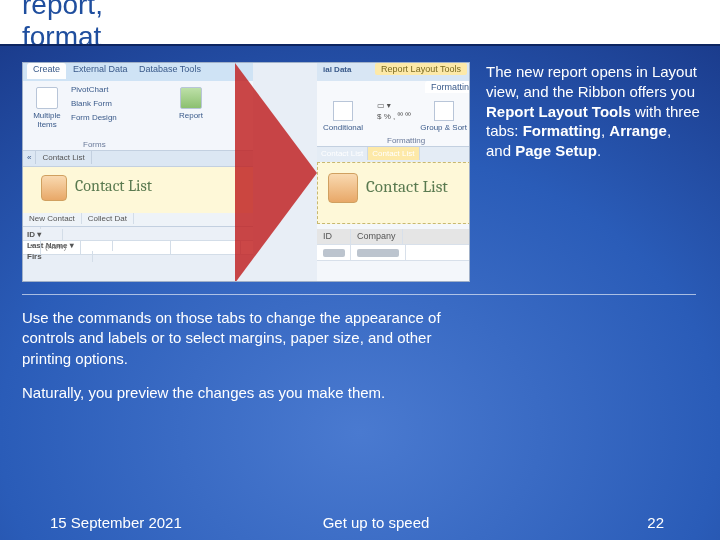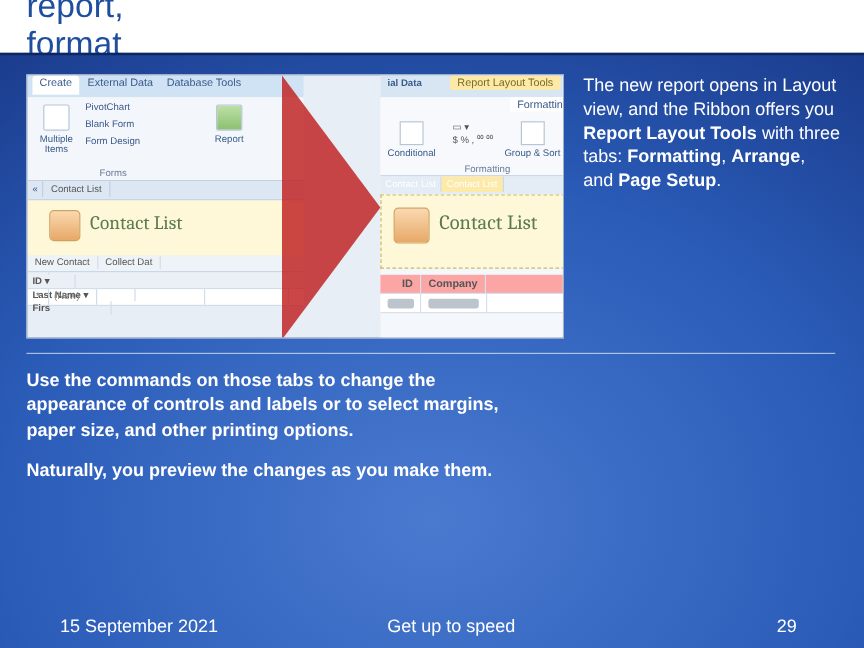--- a/index.html
+++ b/index.html
@@ -70,32 +70,32 @@
   .rbb .lab { position:absolute; bottom:1px; font-size:8px; color:#6a7a9a; }
   .rmock .tabs2 { position:absolute; top:84px; left:0; width:154px; height:15px; background:#e4ecf5; font-size:8px; }
   .rmock .tabs2 span { display:inline-block; padding:2px 4px; border-right:1px solid #cdd9e6; }
   .rmock .tabs2 .act { background:#fde9a8; }
   .rmock .hdr2 { position:absolute; top:99px; left:0; width:154px; height:62px; background:#fef8d8; border:1px dashed #c8b870; }
   .rmock .hdr2 .av { position:absolute; top:10px; left:10px; width:30px; height:30px; border-radius:4px; background: linear-gradient(#f9d9b0,#e8a868); border:1px solid #d0a060; }
   .rmock .hdr2 .ttl { position:absolute; top:14px; left:48px; font-size:17px; color:#5a7a50; font-family: Cambria, Georgia, serif; }
   .rmock .gr2 { position:absolute; top:166px; left:0; width:154px; }
   .rmock .gr2 .row { height:16px; display:flex; font-size:9px; color:#555; background:#fff; border-bottom:1px solid #d8e0ea; }
   .rmock .gr2 .row div { padding:2px 6px; border-right:1px solid #d8e0ea; }
-  .rmock .gr2 .row.h { background:#fca5a5; font-weight:bold;text-align:right; }
+  .rmock .gr2 .row.h { background:#e5e5e5; font-weight:normal; }
   .rmock .gr2 .bar { display:inline-block; width:42px; height:8px; background:#bcc4ce; border-radius:2px; margin-top:2px; }
   .right-text {
     position:absolute; top:62px; left:486px; width:214px;
     font-size:15px; line-height:1.32; color:#fff; font-family: Arial, sans-serif;
   }
   .hr { position:absolute; top:294px; left:22px; width:674px; height:1px; background:rgba(255,255,255,0.6); }
   .lower-text {
     position:absolute; top:308px; left:22px; width:420px;
     font-size:15px; line-height:1.35; color:#fff;
   }
-  .lower-text p { margin-bottom:14px;font-weight:bold; }
+  .lower-text p { margin-bottom:14px; }
   .footer { position:absolute; bottom:26px; left:0; width:720px; font-size:15px; color:#fff; }
   .footer .date { position:absolute; left:50px; }
   .footer .mid { position:absolute; left:16px; width:720px; text-align:center; }
   .footer .pg { position:absolute; right:56px; }
 </style>
 </head>
 <body>
 
 <div class="slide">
   <div class="title">Create a report, format a report</div>
@@ -187,15 +187,15 @@
   <div class="hr"></div>
 
   <div class="lower-text">
     <p>Use the commands on those tabs to change the appearance of controls and labels or to select margins, paper size, and other printing options.</p>
     <p>Naturally, you preview the changes as you make them.</p>
   </div>
 
   <div class="footer">
     <span class="date">15 September 2021</span>
     <span class="mid">Get up to speed</span>
-    <span class="pg">29</span>
+    <span class="pg">22</span>
   </div>
 </div>
 
 </body></html>

